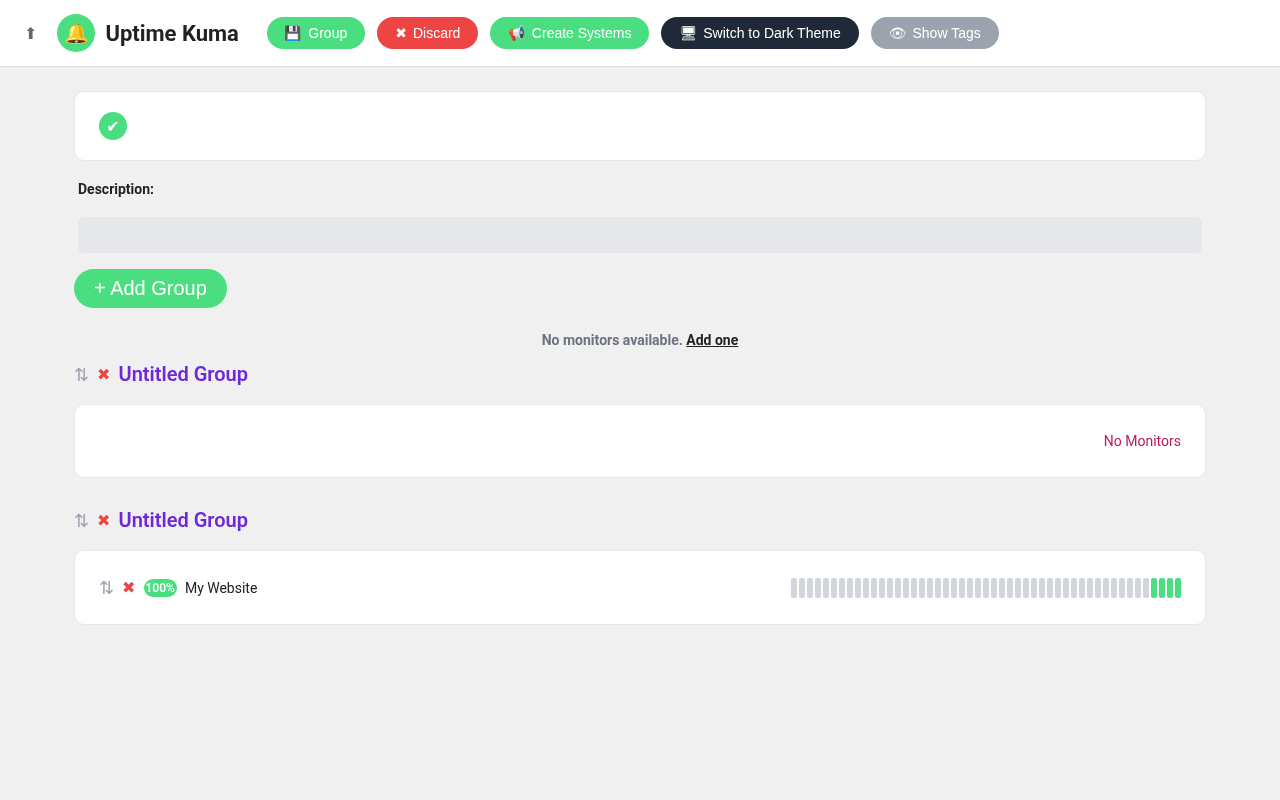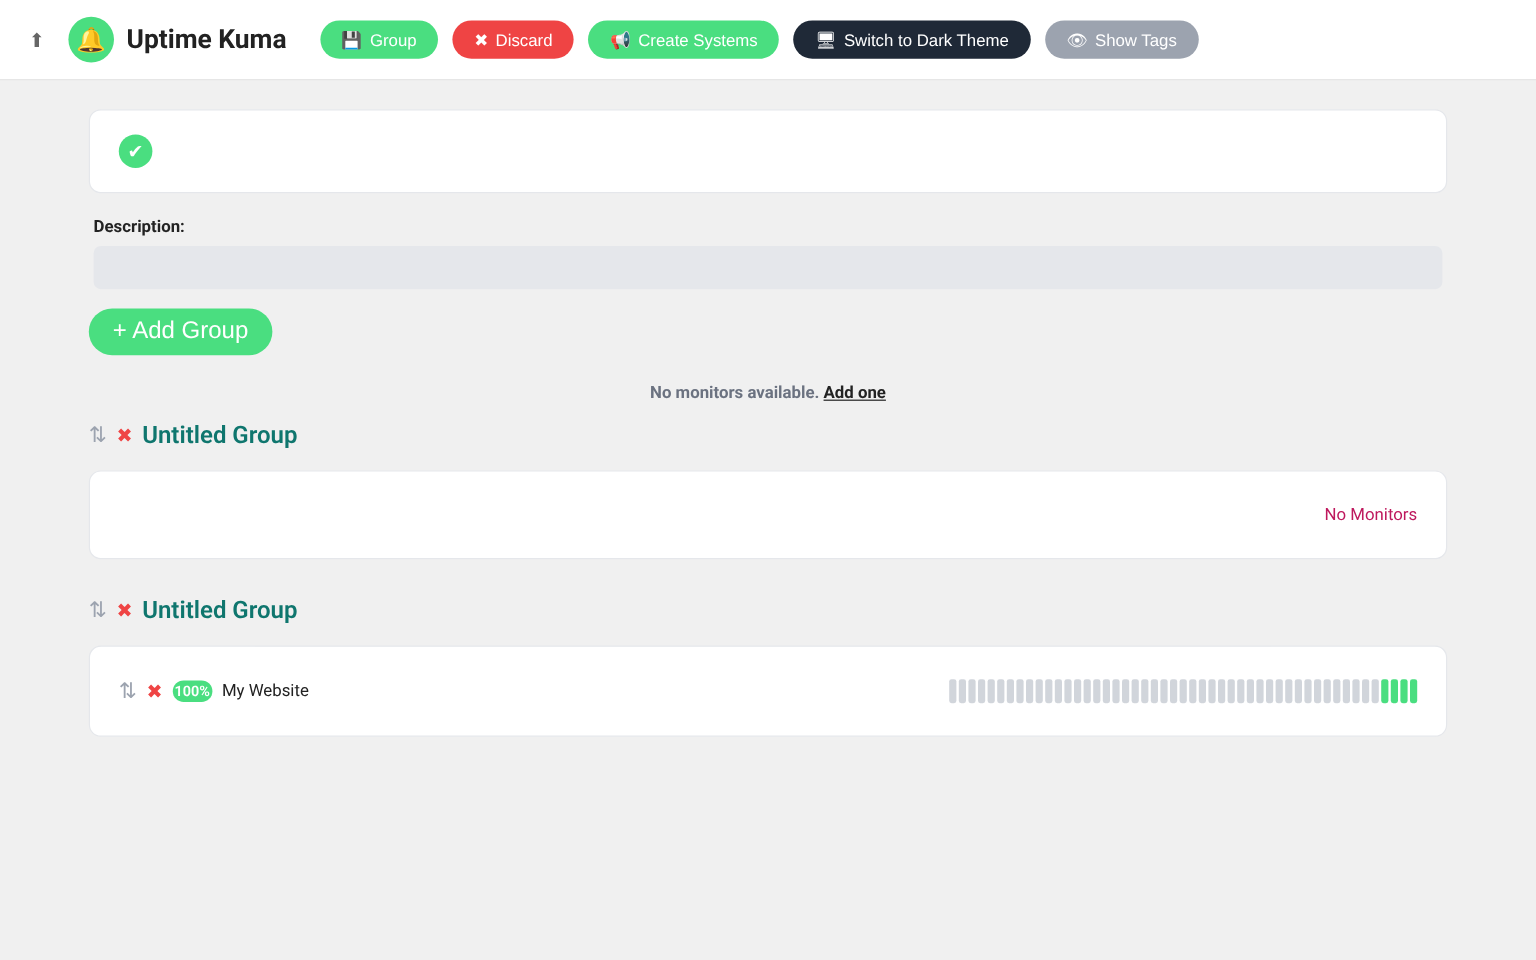--- a/index.html
+++ b/index.html
@@ -110,21 +110,21 @@
       color: #111;
     }
     .description-section {
       margin-bottom: 16px;
       padding: 0 4px;
     }
     .description-label {
       font-weight: 700;
       font-size: 14px;
       color: #222;
-      margin-bottom: 8px;
+      margin-bottom: 20px;
     }
     .description-input {
       width: 100%;
       height: 36px;
       background: #e5e7eb;
       border-radius: 6px;
       border: none;
     }
     .add-group-btn {
       background: #4ade80;
@@ -165,21 +165,21 @@
       cursor: grab;
     }
     .delete-icon {
       color: #ef4444;
       font-size: 16px;
       cursor: pointer;
     }
     .group-name {
       font-size: 20px;
       font-weight: 600;
-      color: #0f766e;
+      color: #6d28d9;
     }
     .group-box {
       background: #fff;
       border-radius: 10px;
       padding: 20px 24px;
       margin-bottom: 20px;
       border: 1px solid #e5e7eb;
     }
     .no-monitors-box {
       text-align: right;

